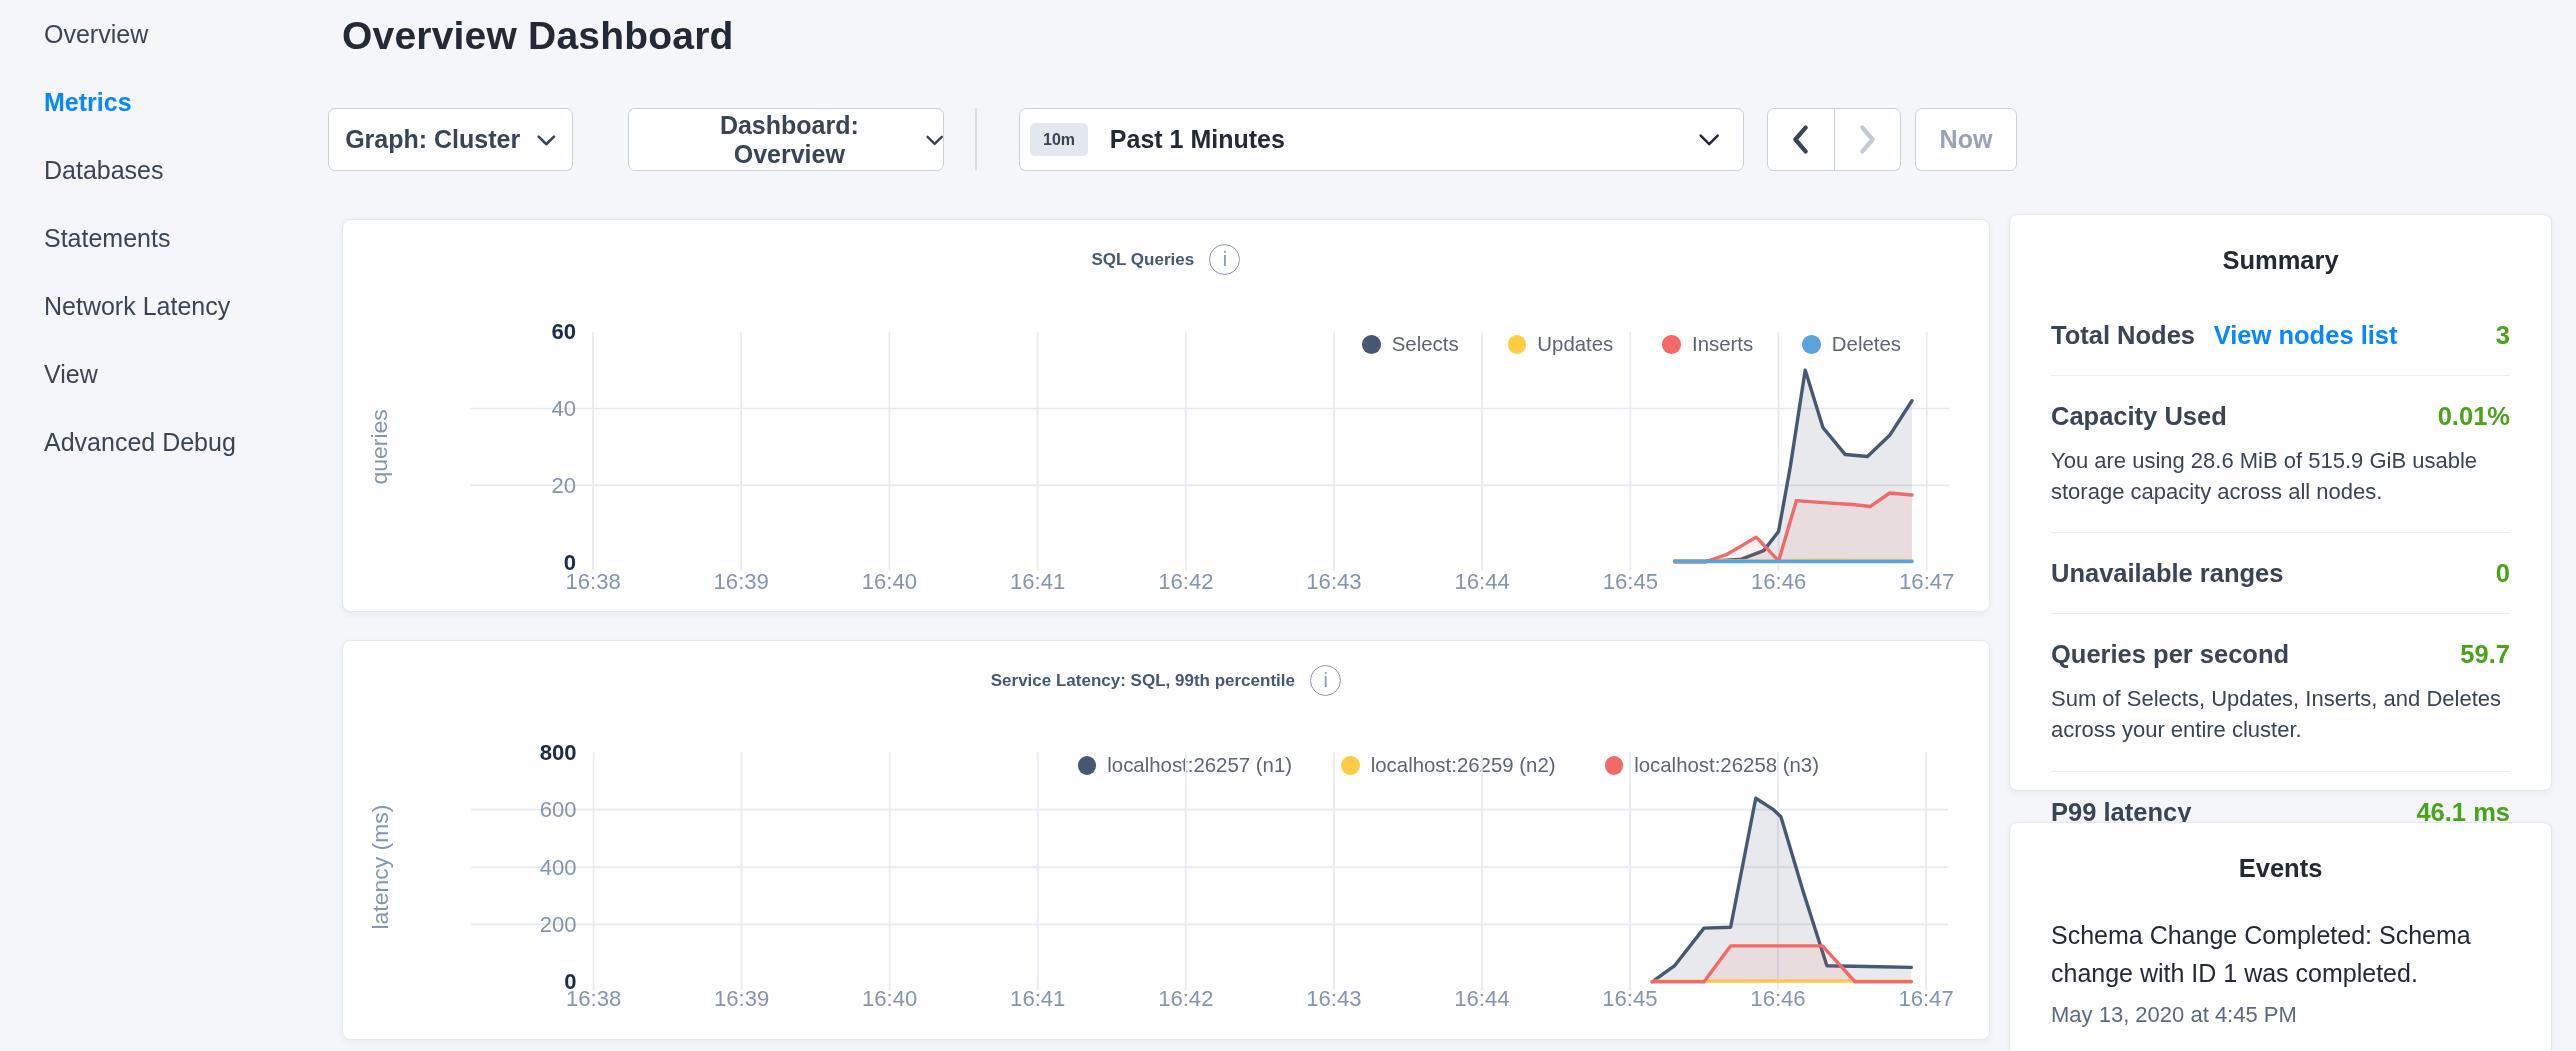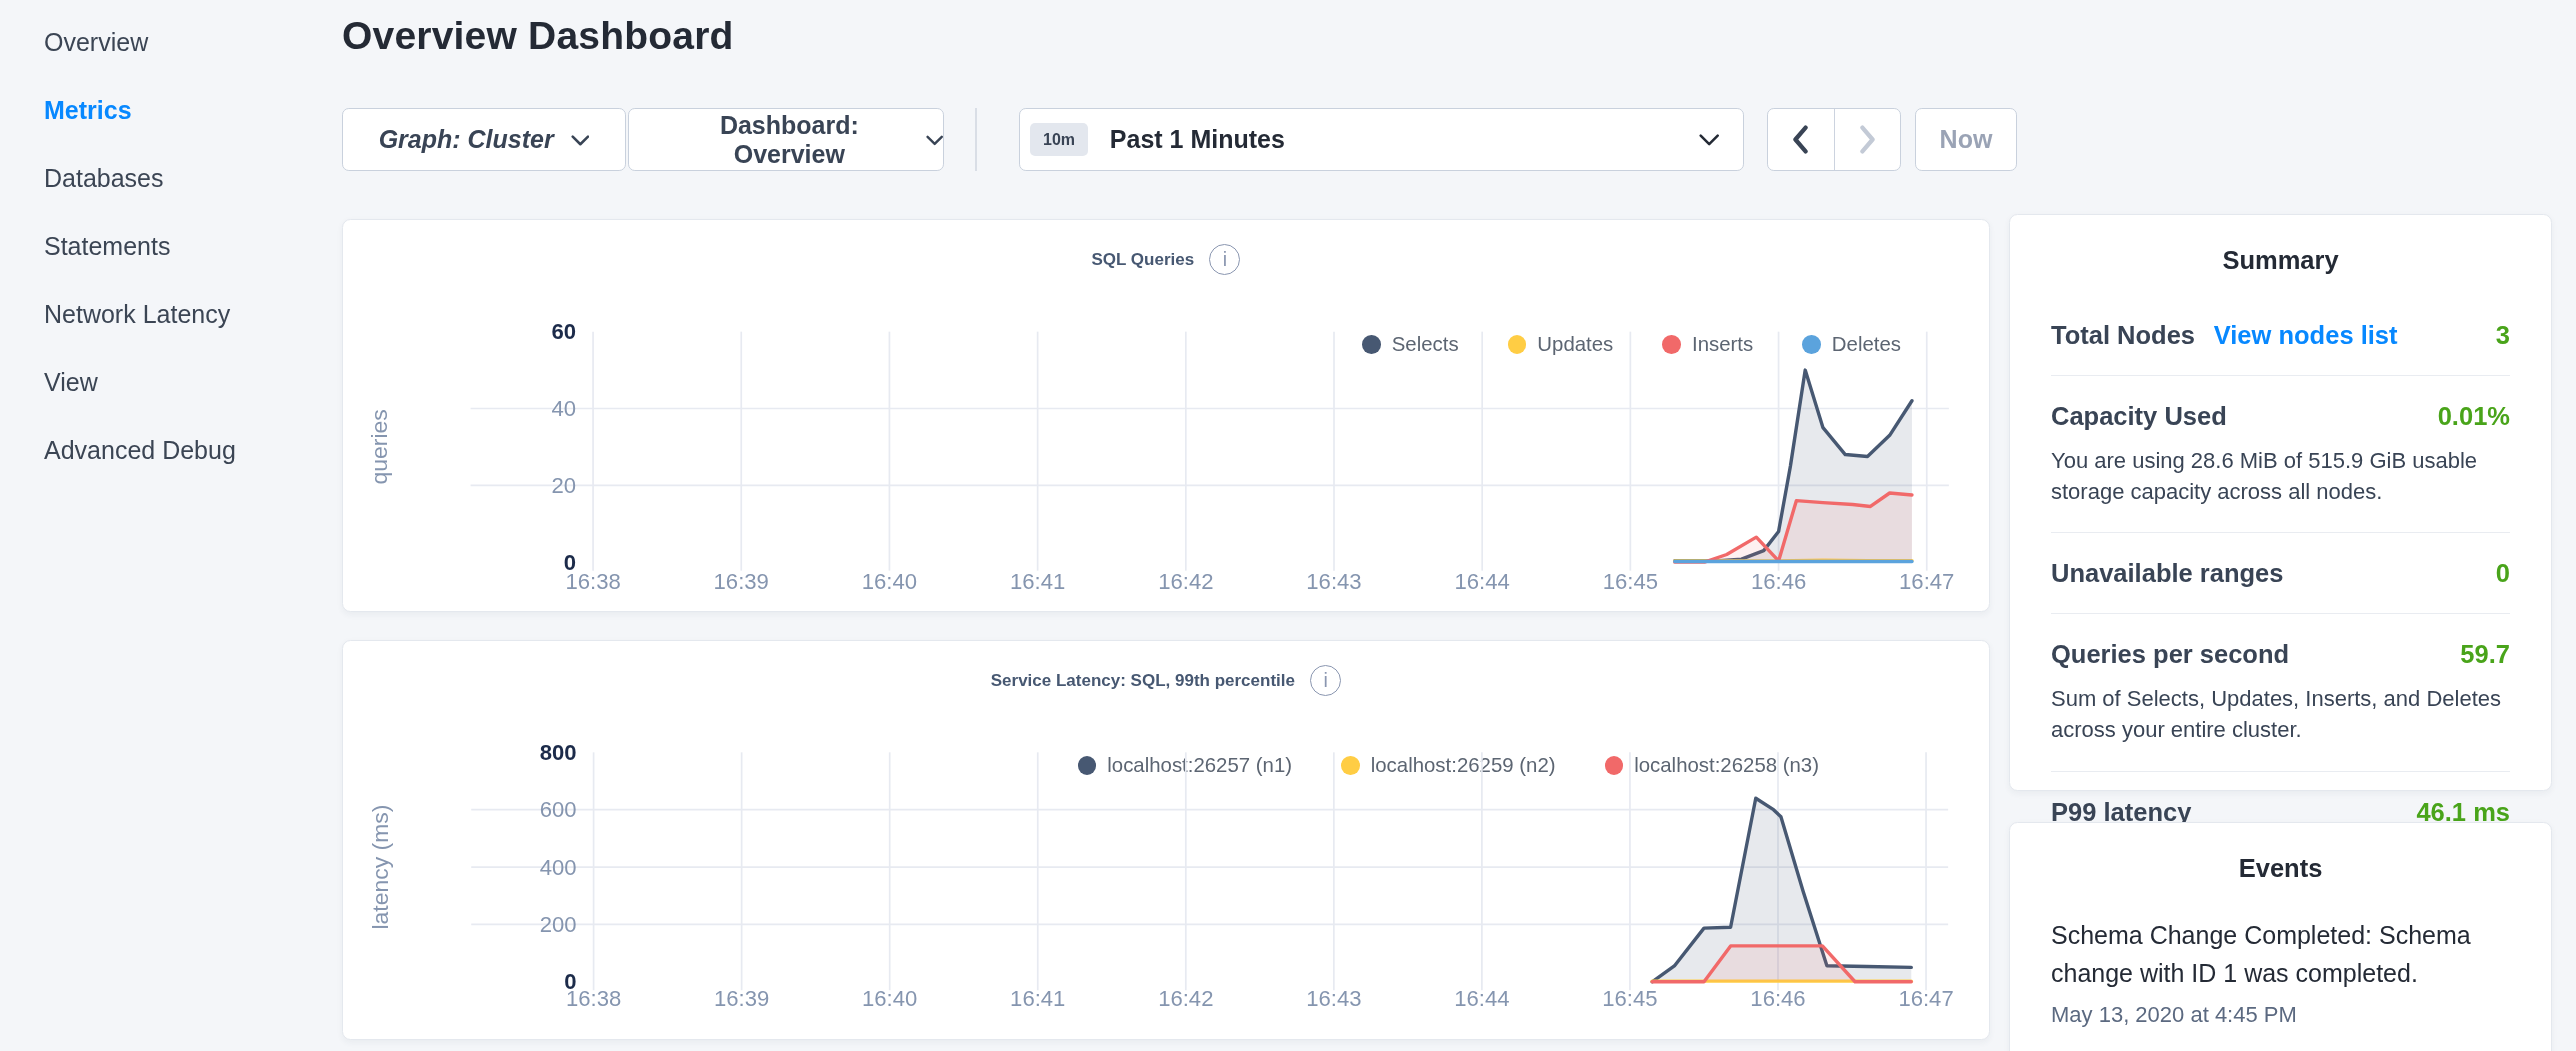--- a/index.html
+++ b/index.html
@@ -4,37 +4,37 @@
 <style>
   * { margin:0; padding:0; box-sizing:border-box; }
   html,body { background:#f4f6f9; }
   body { font-family:"Liberation Sans", sans-serif; }
   #root {
     position:relative; width:2576px; height:1051px;
     background:#f4f6f9; overflow:hidden;
   }
 
   
-  .sidebar { position:absolute; left:0; top:0; width:342px; padding-top:8px; }
+  .sidebar { position:absolute; left:0; top:0; width:342px; padding-top:0; }
   .side-item {
     height:68px; display:flex; align-items:center; padding-left:44px;
     font-size:25px; color:#3b4554; cursor:pointer;
   }
   .side-item.active { color:#0788ff; font-weight:700; }
 
   
   .page-title {
     position:absolute; left:342px; top:13.6px;
     font-size:39px; font-weight:600; color:#242a35; letter-spacing:0.2px;
   }
   .ctl { position:absolute; top:108px; height:63px; background:#fff;
          border:1.7px solid #c9d1dd; border-radius:6.8px;
          display:flex; align-items:center; font-family:inherit; cursor:pointer; }
   .dropdown { justify-content:center; gap:17px; font-size:25px; font-weight:700; color:#394455; }
-  #dd-graph { left:342px; width:284px;font-style:italic; }
+  #dd-graph { left:328px; width:245px; }
   #dd-dashboard { left:628px; width:316px;padding-left:41px; }
   .vdivider { position:absolute; left:975px; top:108px; width:1.7px; height:63px; background:#d9dee6; }
   #time-window { left:1019px; width:725px; padding:0 24px 0 10.2px; gap:22px;
                  font-size:25px; font-weight:700; color:#242a35; }
   .tw-badge { background:#e3e7ee; border-radius:5.1px; padding:7.7px 12.8px;
               font-size:16px; font-weight:700; color:#394455; }
   .tw-chevron { margin-left:auto; }
   #arrow-group { left:1767px; width:134px; padding:0; overflow:hidden; }
   .arrow-btn { flex:1; height:100%; display:flex; align-items:center; justify-content:center;
                background:transparent; border:none; cursor:pointer; }

